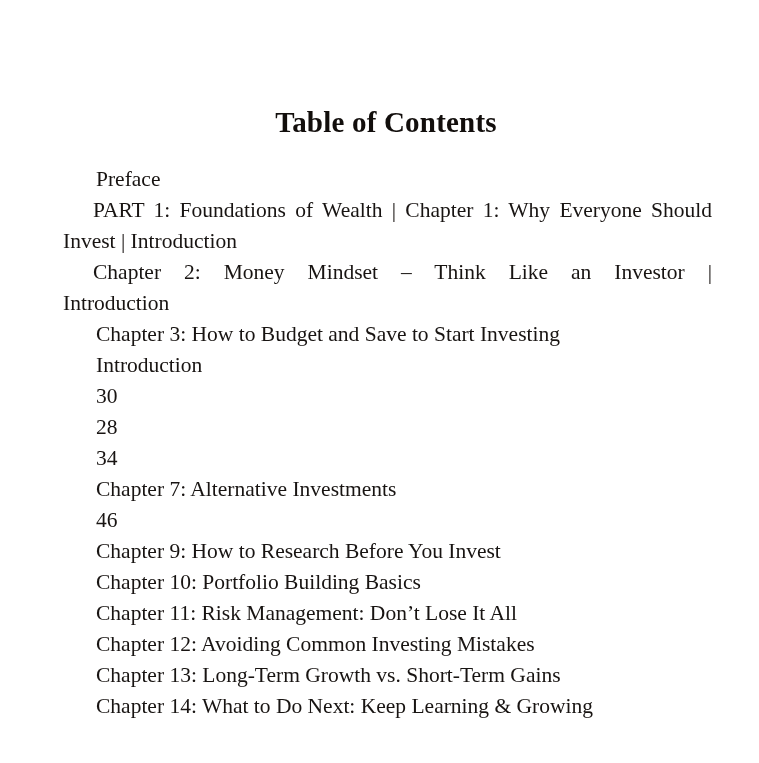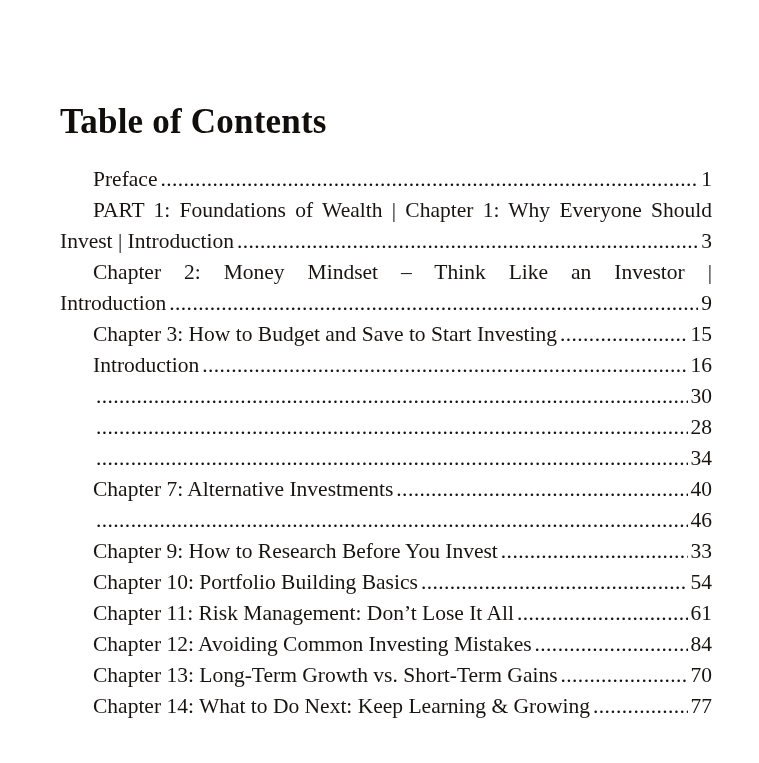--- a/index.html
+++ b/index.html
@@ -15,34 +15,36 @@
     color: #181412;
   }
   .page {
     box-sizing: border-box;
     width: 759px;
     height: 763px;
     padding: 98px 47px 0 60px;
   }
   .doc-title {
     margin: 0;
+    text-align: center;
     font-weight: bold;
-    font-size: 35px;
+    font-size: 29px;
     line-height: 48px;
     letter-spacing: 0.2px;
     color: #120e0c;
   }
   .toc {
     margin-top: 18px;
     font-size: 21.5px;
   }
   .row {
     height: 31px;
     line-height: 31px;
     overflow: hidden;
+    flex-direction: column;
   }
   .lead {
     display: flex;
     align-items: baseline;
   }
   .just {
     text-align: justify;
     text-align-last: justify;
     white-space: nowrap;
   }

